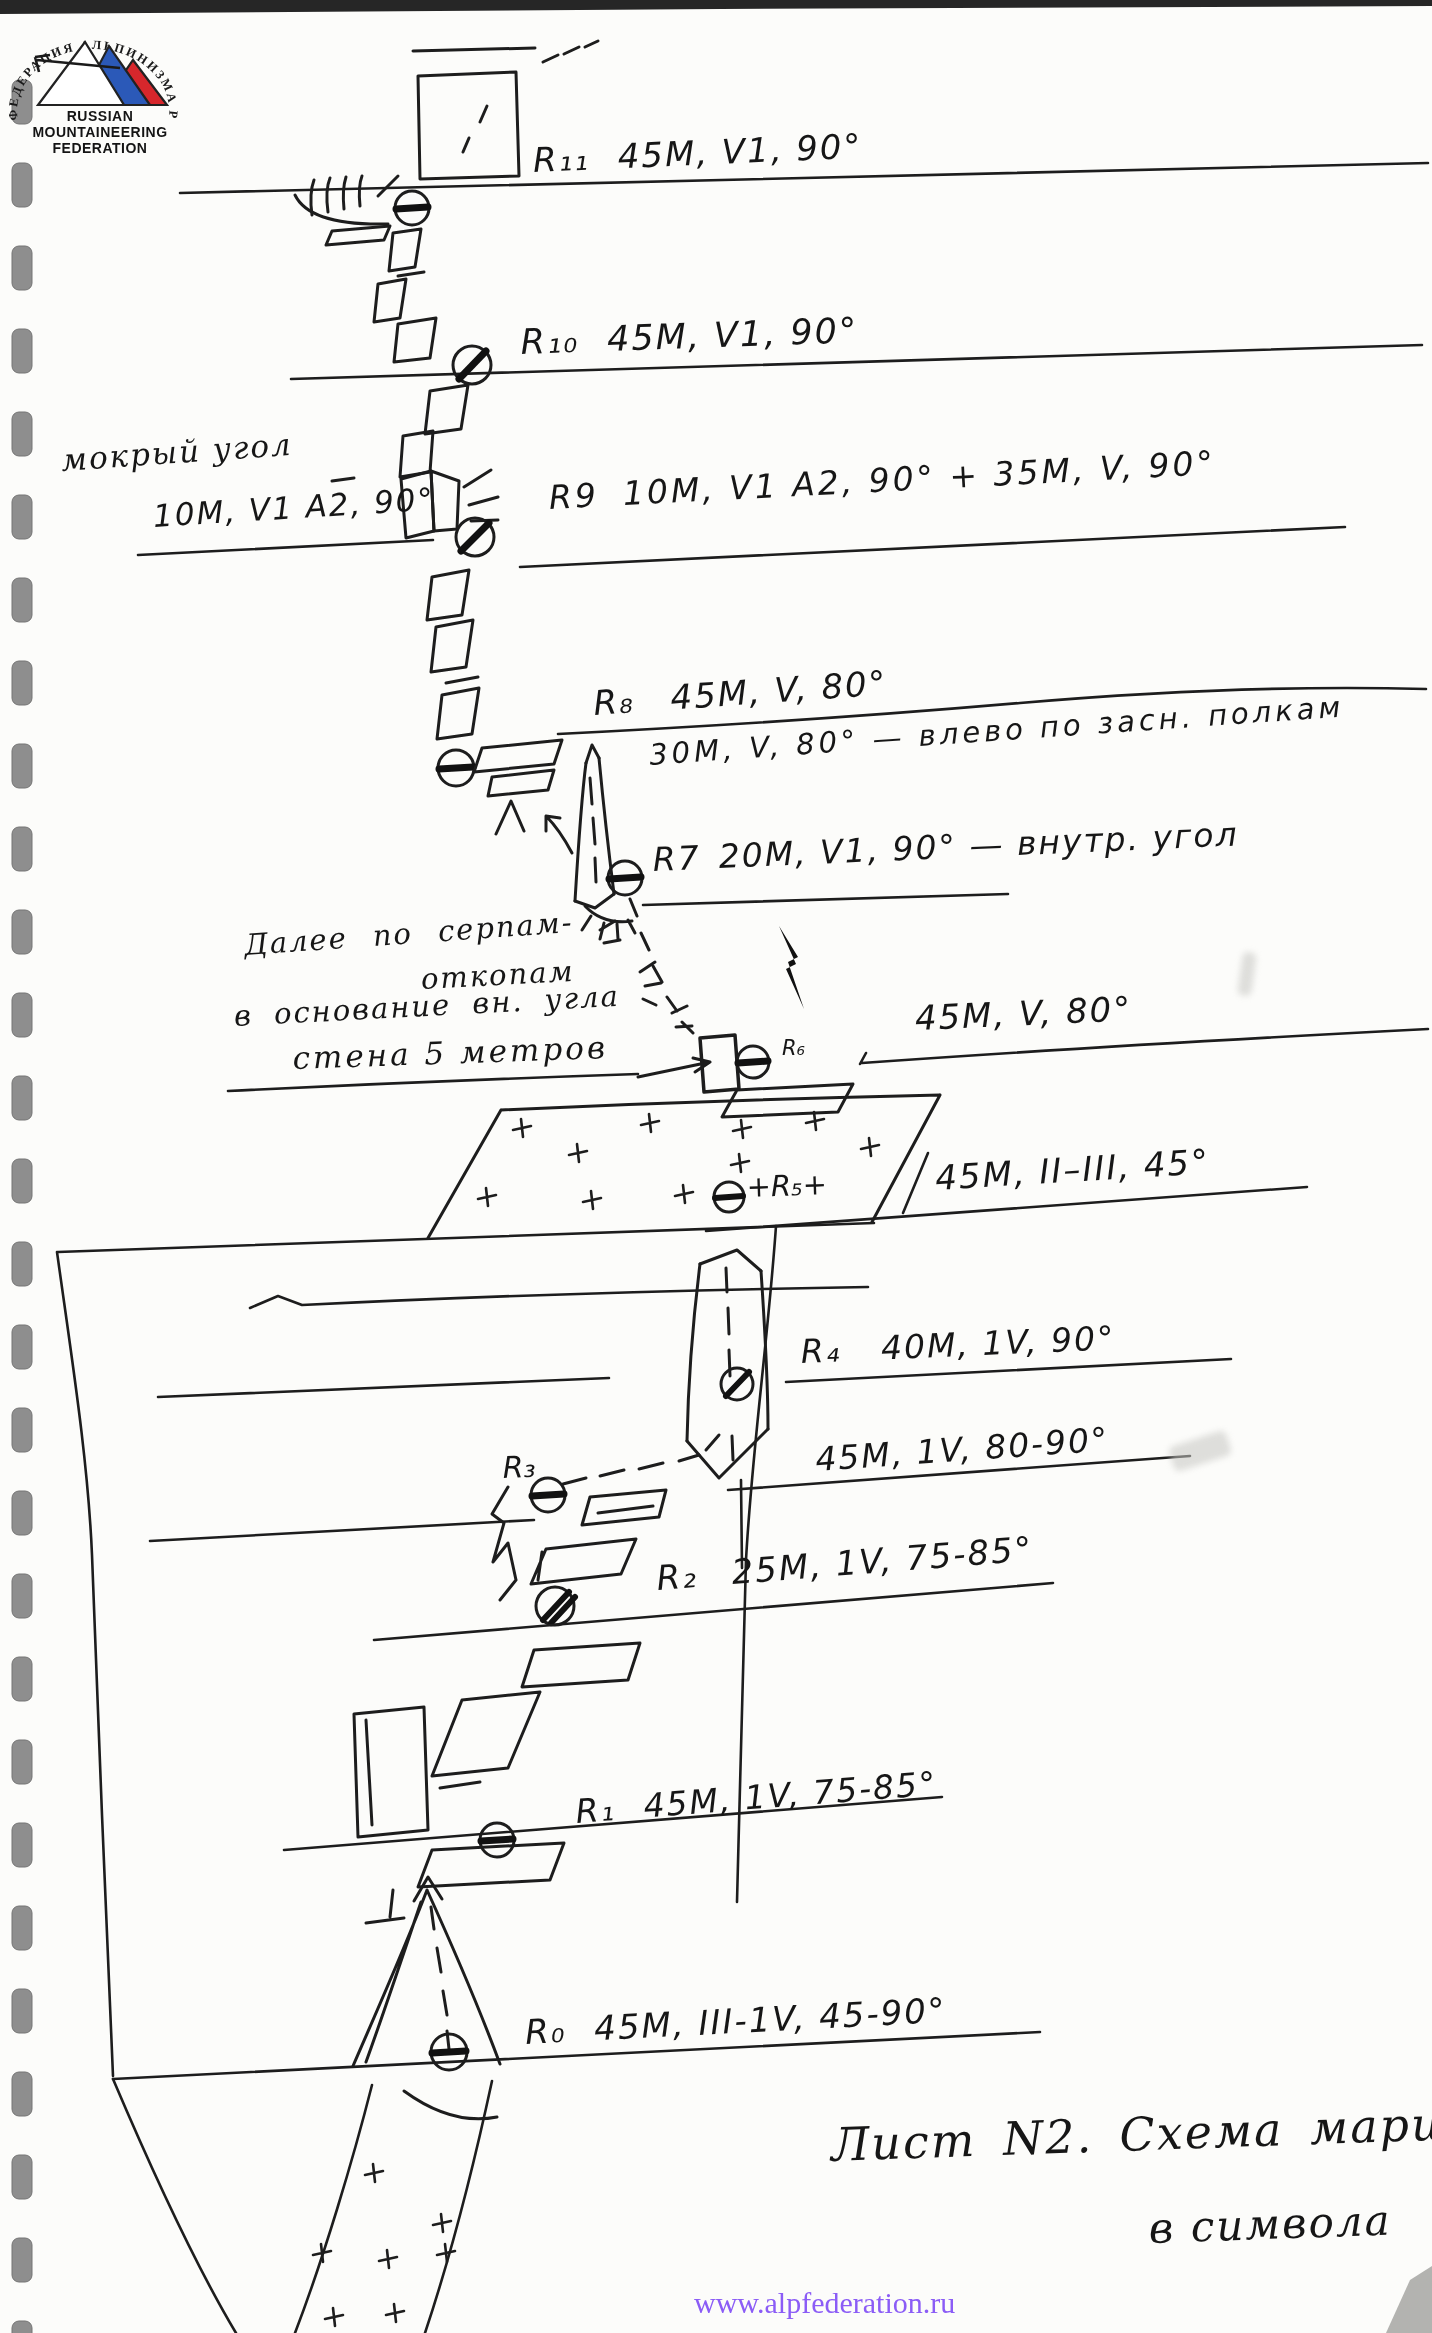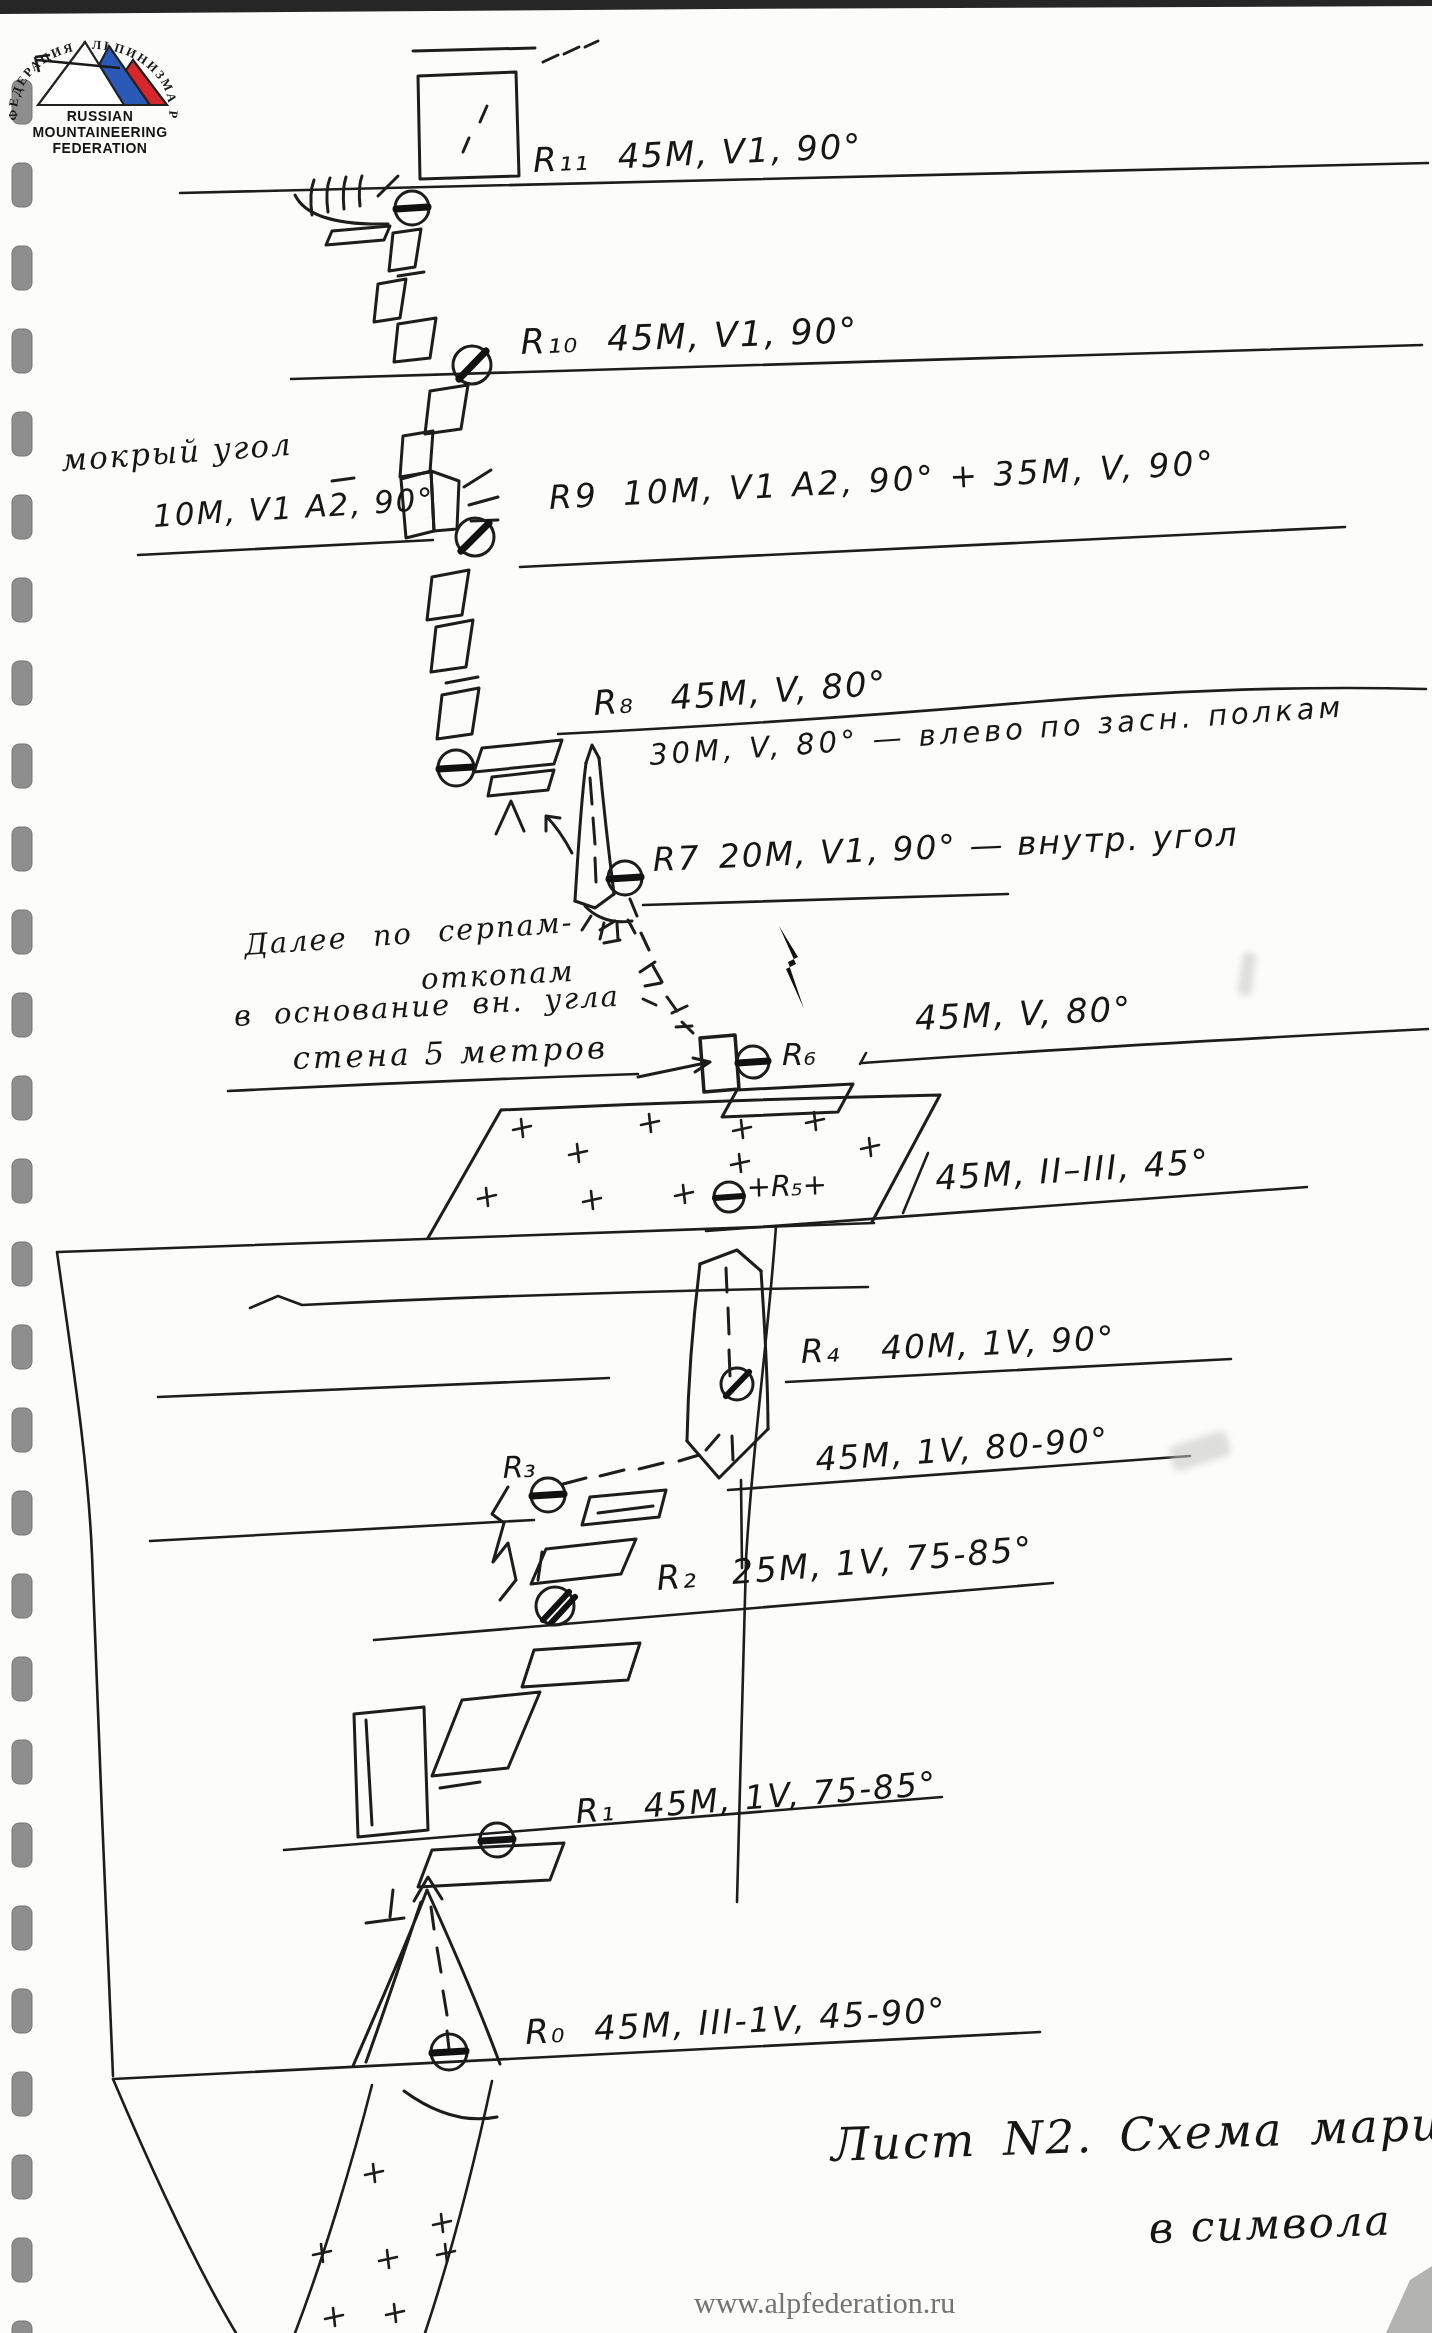--- a/index.html
+++ b/index.html
@@ -8,21 +8,21 @@
   .ink{stroke:#1d1d1d;fill:none;stroke-width:3;stroke-linecap:round;stroke-linejoin:round;}
   .thin{stroke-width:2.6;}
   .bar{stroke:#111;stroke-width:7;}
   .bar6{stroke:#111;stroke-width:6;}
   .hand{position:absolute;white-space:nowrap;color:#161616;font-family:"DejaVu Sans",sans-serif;font-style:italic;transform-origin:0 0;}
   .curs{font-family:"DejaVu Serif",serif;font-style:italic;}
   .gap{margin-left:28px;}
   .smudge{position:absolute;background:#c6c6c2;opacity:.55;filter:blur(3px);border-radius:6px;}
   .logo-org{font-family:"Liberation Sans",sans-serif;font-weight:bold;fill:#141414;letter-spacing:.5px;}
   .arc-t{font-family:"Liberation Serif",serif;font-weight:bold;fill:#1a1a1a;}
-  .site{position:absolute;font-family:"Liberation Serif",serif;font-style:normal;color:#737373;}
+  .site{position:absolute;font-family:"Liberation Serif",serif;font-style:normal;color:#8b5cf6;}
 </style>
 </head>
 <body>
 
 <div class="page">
 
   <svg class="art" viewBox="0 0 1432 2333">
 
     <polygon points="0,0 1432,0 1432,6 720,9 0,14" fill="#262626"></polygon>
     <polygon points="1432,2266 1432,2333 1386,2333 1410,2280" fill="#b3b3b0"></polygon>
@@ -277,21 +277,21 @@
     <text class="logo-org" x="98" y="135" font-size="14" text-anchor="middle">MOUNTAINEERING</text>
     <text class="logo-org" x="98" y="151" font-size="14" text-anchor="middle">FEDERATION</text>
   </svg>
 
   <div class="hand" style="left:532px;top:140px;font-size:34px;letter-spacing:2px;transform:rotate(-2.5deg)"><span>R₁₁</span><span class="gap">45М, V1, 90°</span></div>
   <div class="hand" style="left:520px;top:322px;font-size:35px;letter-spacing:2px;transform:rotate(-2deg)"><span>R₁₀</span><span class="gap">45М, V1, 90°</span></div>
   <div class="hand" style="left:548px;top:478px;font-size:33px;letter-spacing:3px;transform:rotate(-3deg)"><span>R9</span><span class="gap" style="margin-left:24px">10М, V1 A2, 90° + 35М, V, 90°</span></div>
   <div class="hand" style="left:592px;top:683px;font-size:34px;letter-spacing:2px;transform:rotate(-4deg)"><span>R₈</span><span class="gap" style="margin-left:36px">45М, V, 80°</span></div>
   <div class="hand" style="left:648px;top:738px;font-size:29px;letter-spacing:4px;transform:rotate(-4deg)">30М, V, 80° — влево по засн. полкам</div>
   <div class="hand" style="left:652px;top:840px;font-size:33px;letter-spacing:2px;transform:rotate(-2.5deg)"><span>R7</span><span class="gap" style="margin-left:18px">20М, V1, 90° — внутр. угол</span></div>
-  <div class="hand" style="left:782px;top:1036px;font-size:31px">R₆</div>
+  <div class="hand" style="left:782px;top:1036px;font-size:21px">R₆</div>
   <div class="hand" style="left:914px;top:998px;font-size:34px;letter-spacing:2px;transform:rotate(-2.5deg)">45М, V, 80°</div>
   <div class="hand" style="left:746px;top:1170px;font-size:29px;transform:rotate(-2deg)">+R₅+</div>
   <div class="hand" style="left:934px;top:1158px;font-size:34px;letter-spacing:2px;transform:rotate(-3.5deg)">45М, II–III, 45°</div>
   <div class="hand" style="left:800px;top:1332px;font-size:33px;letter-spacing:2px;transform:rotate(-2.5deg)"><span>R₄</span><span class="gap" style="margin-left:40px">40М, 1V, 90°</span></div>
   <div class="hand" style="left:502px;top:1450px;font-size:30px;transform:rotate(-2deg)">R₃</div>
   <div class="hand" style="left:814px;top:1440px;font-size:33px;letter-spacing:2px;transform:rotate(-4deg)">45М, 1V, 80-90°</div>
   <div class="hand" style="left:655px;top:1558px;font-size:34px;letter-spacing:2px;transform:rotate(-4.5deg)"><span>R₂</span><span class="gap" style="margin-left:34px">25М, 1V, 75-85°</span></div>
   <div class="hand" style="left:574px;top:1792px;font-size:33px;letter-spacing:2px;transform:rotate(-4.5deg)"><span>R₁</span><span class="gap">45М, 1V, 75-85°</span></div>
   <div class="hand" style="left:524px;top:2012px;font-size:34px;letter-spacing:2px;transform:rotate(-3deg)"><span>R₀</span><span class="gap">45М, III-1V, 45-90°</span></div>
 

